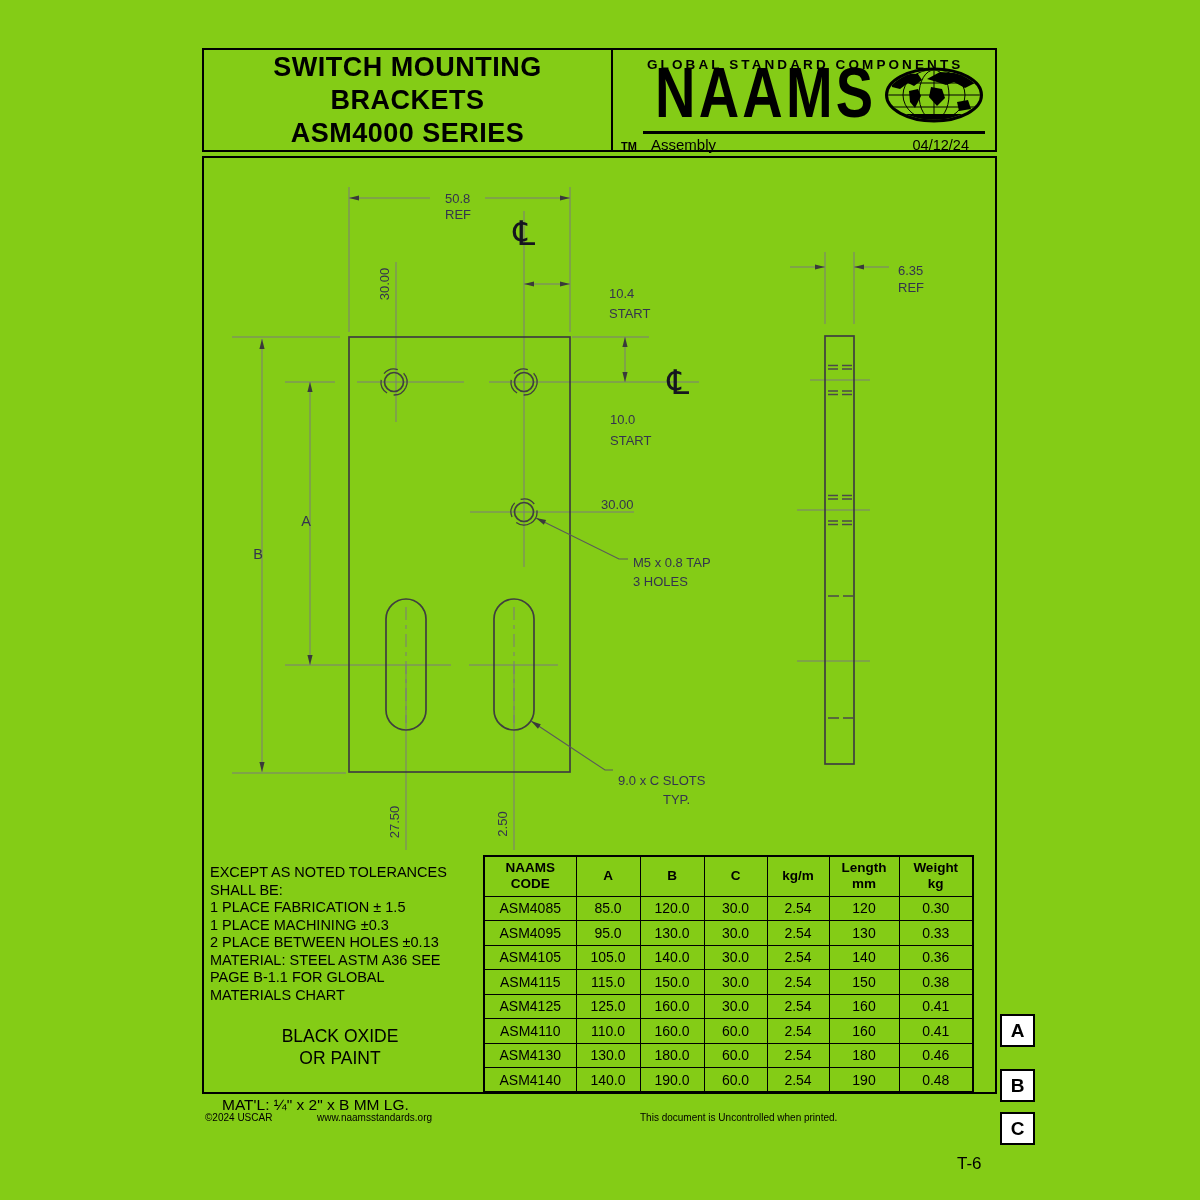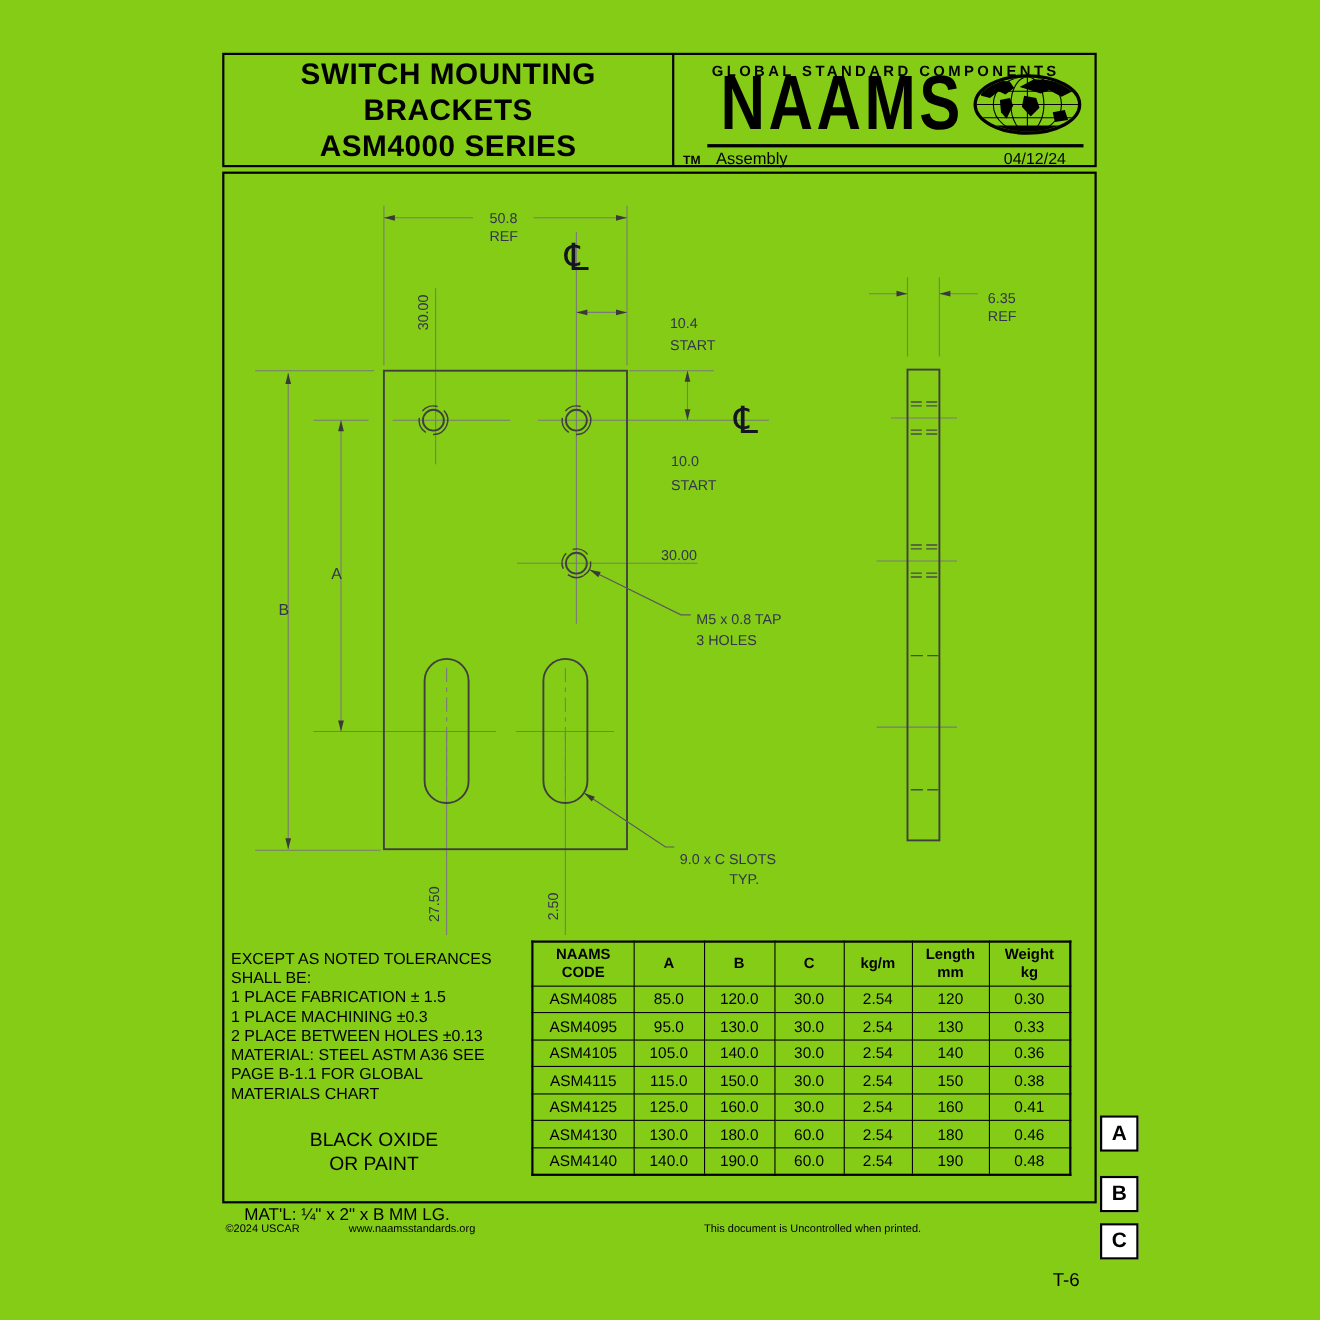--- a/index.html
+++ b/index.html
@@ -298,20 +298,29 @@
           <tr>
             <td>ASM4125</td>
             <td>125.0</td>
             <td>160.0</td>
             <td>30.0</td>
             <td>2.54</td>
             <td>160</td>
             <td>0.41</td>
           </tr>
           <tr>
+            <td>ASM4110</td>
+            <td>110.0</td>
+            <td>160.0</td>
+            <td>60.0</td>
+            <td>2.54</td>
+            <td>160</td>
+            <td>0.41</td>
+          </tr>
+          <tr>
             <td>ASM4130</td>
             <td>130.0</td>
             <td>180.0</td>
             <td>60.0</td>
             <td>2.54</td>
             <td>180</td>
             <td>0.46</td>
           </tr>
           <tr>
             <td>ASM4140</td>

